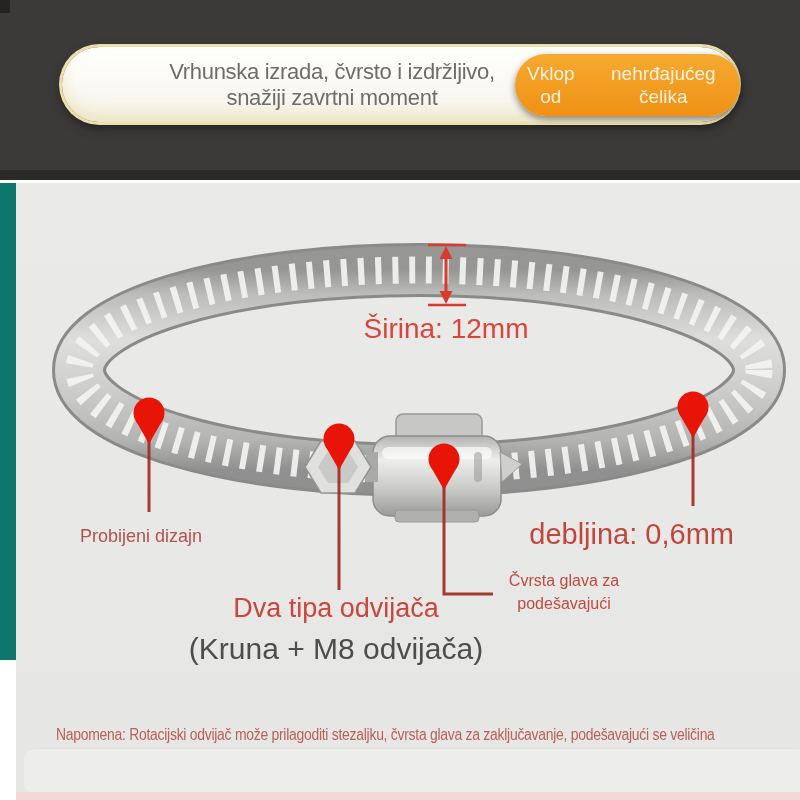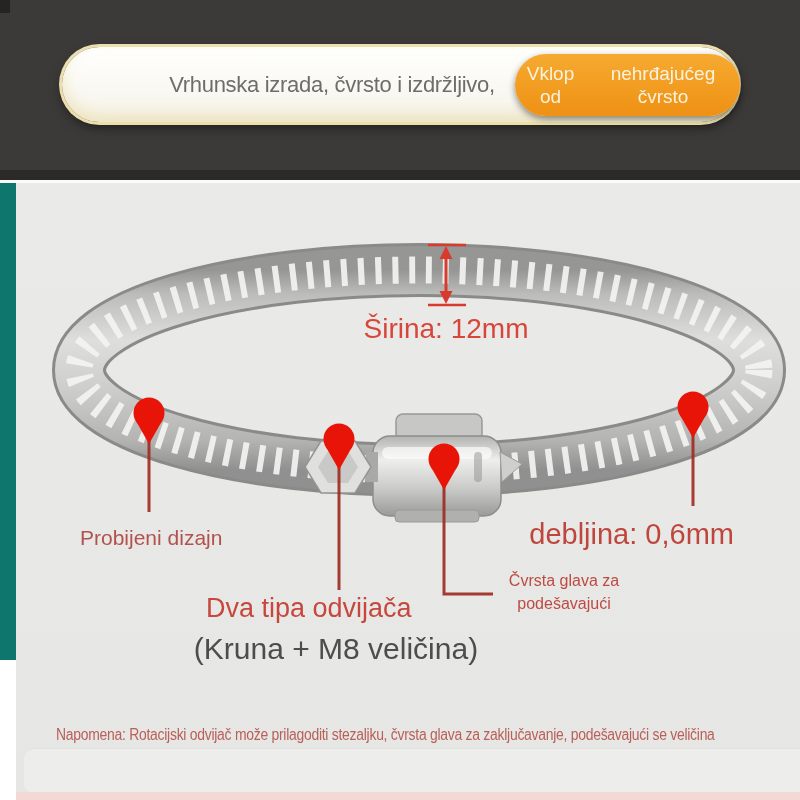--- a/index.html
+++ b/index.html
@@ -24,46 +24,47 @@
          box-shadow:0 3px 7px rgba(0,0,0,.45);}
 
   
   .stage{position:absolute;left:16px;top:183px;width:800px;height:617px;background:linear-gradient(#eaeae8,#e6e6e4);}
   .right-strip{position:absolute;right:0;top:0;width:13px;height:100%;background:#f4f2f1;opacity:.8;}
   .clamp-svg{position:absolute;left:0;top:-183px;width:800px;height:800px;}
 
   
   .lbl{position:absolute;white-space:nowrap;}
   .lbl-sirina   {left:300px;top:130px;width:260px;text-align:center;font-size:28px;color:#d8463a;}
-  .lbl-probijeni{left:64px; top:343px;font-size:21px;color:#b2524c;}
+  .lbl-probijeni{left:64px; top:343px;font-size:18px;color:#b2524c;}
   .lbl-debljina {left:508px;top:335px;width:210px;text-align:right;font-size:29px;color:#bf463d;}
-  .lbl-dva      {left:190px;top:410px;width:260px;text-align:left;font-size:27px;color:#c7473e;}
+  .lbl-dva      {left:190px;top:410px;width:260px;text-align:center;font-size:27px;color:#c7473e;}
   .lbl-kruna    {left:158px;top:449px;width:324px;text-align:center;font-size:30px;color:#4d4d4b;}
   .lbl-cvrsta   {left:478px;top:386px;width:140px;text-align:center;font-size:16px;line-height:23px;color:#bd4b43;white-space:normal;}
 
   .note-panel{position:absolute;left:8px;top:565px;width:784px;height:44px;border-radius:10px;
               background:rgba(255,255,255,.28);border-top:1px solid rgba(0,0,0,.05);}
   .note{position:absolute;left:40px;top:543px;font-size:16px;color:#b96058;letter-spacing:-0.3px;
         transform:scaleX(.87);transform-origin:left center;white-space:nowrap;}
   .bottom-strip{position:absolute;left:0;bottom:0;width:800px;height:8px;background:#f3d9d5;}
 </style>
 </head>
 <body>
 
 <div class="page">
 
   <header class="banner">
     <div class="notch"></div>
     <div class="pill">
       <div class="pill-text">
         <span>Vrhunska izrada, čvrsto i izdržljivo,</span>
+        <span>snažiji zavrtni moment</span>
       </div>
       <div class="badge">
         <span>Vklop od</span>
-        <span>nehrđajućeg čvrsto</span>
+        <span>nehrđajućeg čelika</span>
       </div>
     </div>
   </header>
   <div class="separator"></div>
 
   <main class="stage">
     <div class="right-strip"></div>
 
     <svg class="clamp-svg" viewBox="0 0 800 800" xmlns="http://www.w3.org/2000/svg">
       <defs>
@@ -126,21 +127,21 @@
         <use href="#dropMarker" transform="translate(323,424)"></use>
         <use href="#dropMarker" transform="translate(428,444)"></use>
         <use href="#dropMarker" transform="translate(677,392)"></use>
       </g>
     </svg>
 
     <div class="lbl lbl-sirina">Širina: 12mm</div>
     <div class="lbl lbl-probijeni">Probijeni dizajn</div>
     <div class="lbl lbl-debljina">debljina: 0,6mm</div>
     <div class="lbl lbl-dva">Dva tipa odvijača</div>
-    <div class="lbl lbl-kruna">(Kruna + M8 veličina)</div>
+    <div class="lbl lbl-kruna">(Kruna + M8 odvijača)</div>
     <div class="lbl lbl-cvrsta">
       <span>Čvrsta glava za</span><br>
       <span>podešavajući</span>
     </div>
 
     <div class="note-panel"></div>
     <div class="note">Napomena: Rotacijski odvijač može prilagoditi stezaljku, čvrsta glava za zaključavanje, podešavajući se veličina</div>
     <div class="bottom-strip"></div>
   </main>
 </div>

